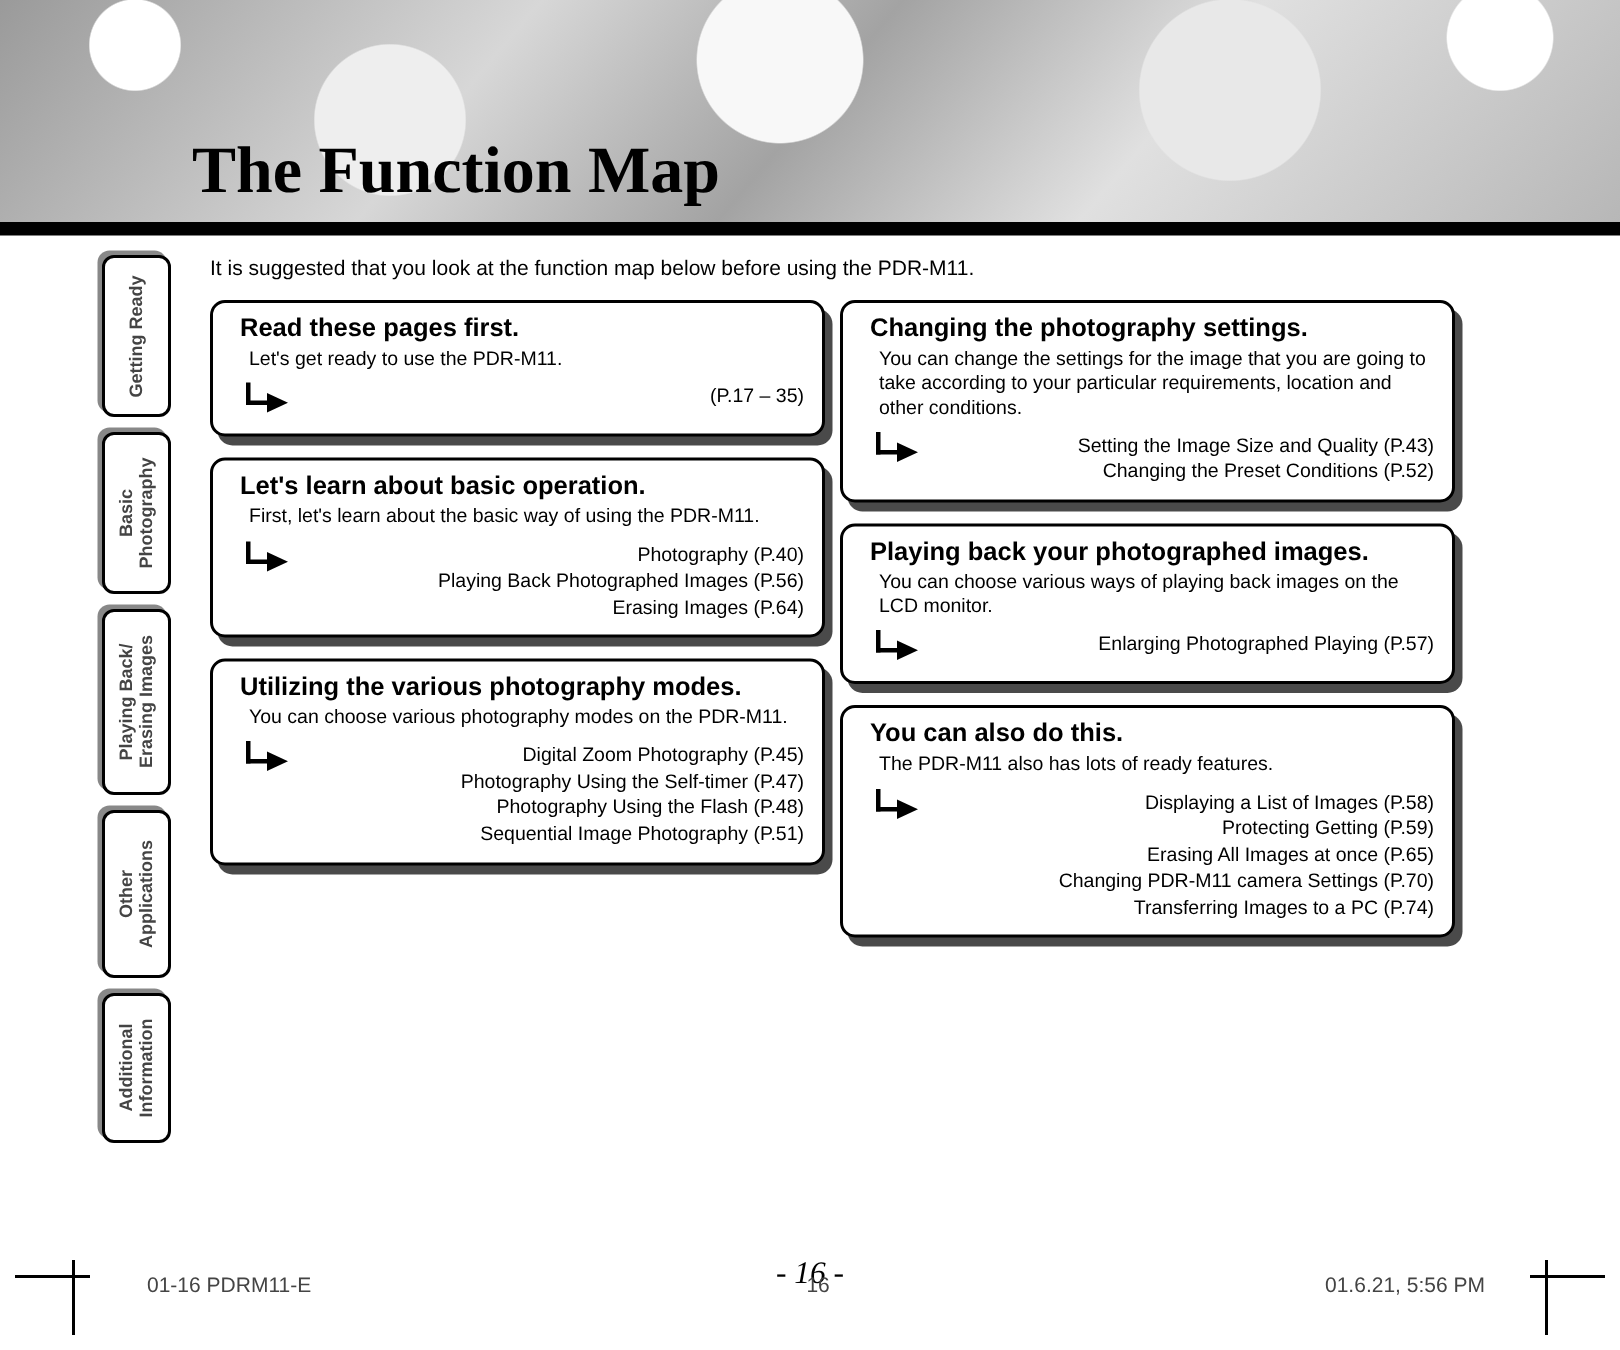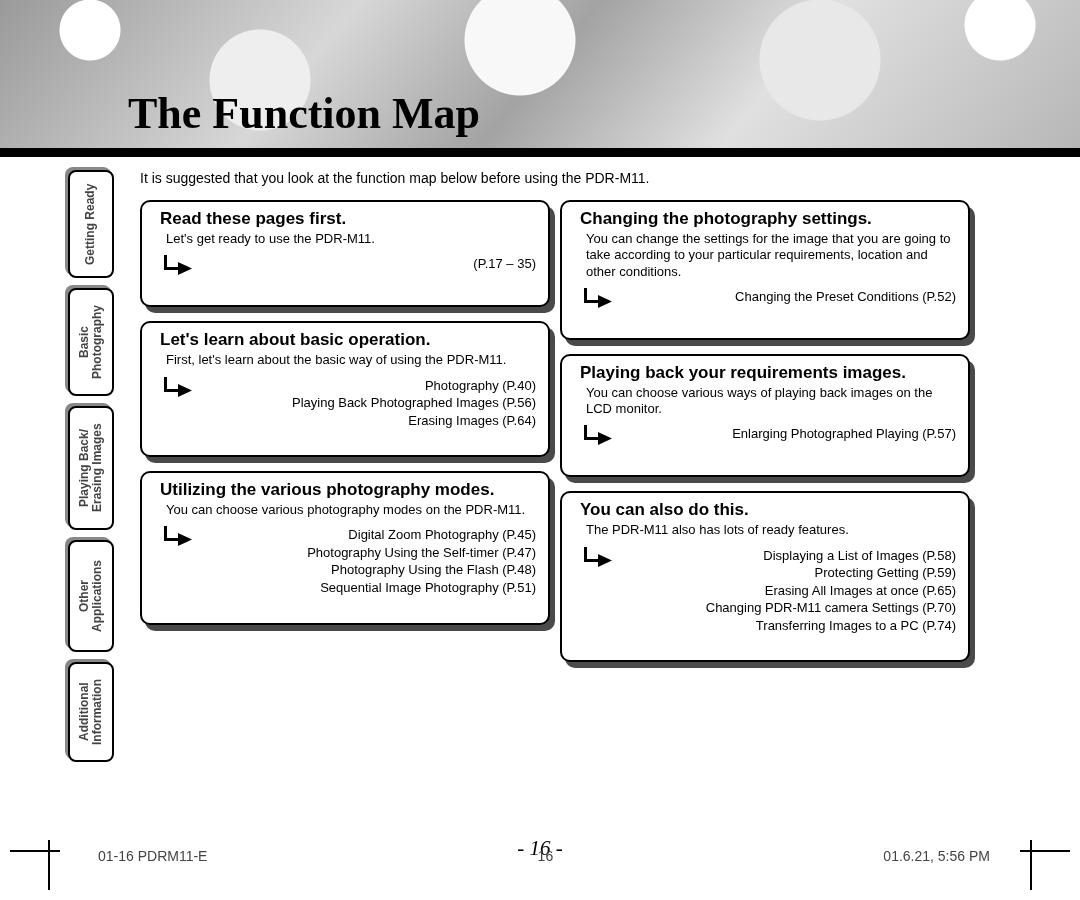--- a/index.html
+++ b/index.html
@@ -54,21 +54,21 @@
   
   .intro { position: absolute; left: 140px; top: 170px; font-size: 14px; }
 
   
   .col { position: absolute; top: 200px; width: 410px; }
   .col.left { left: 140px; }
   .col.right { left: 560px; }
 
   .module {
     border: 2px solid #000; border-radius: 10px;
-    padding: 7px 12px 26px 18px;
+    padding: 7px 12px 10px 18px;
     margin-bottom: 14px;
     box-shadow: 5px 6px 0 #4a4a4a;
     background: #fff;
     position: relative;
   }
   .module h3 { font-size: 17px; font-weight: 900; margin-bottom: 2px; }
   .module .desc { font-size: 13px; line-height: 1.25; margin-left: 6px; }
   .module .refs { font-size: 13px; text-align: right; line-height: 1.35; margin-top: 4px; }
   .module .row { display: flex; align-items: flex-start; gap: 12px; margin-top: 4px; }
   .module .row .refs { flex: 1; }
@@ -185,26 +185,27 @@
         <div class="desc">You can change the settings for the image that you are going to take according to your particular requirements, location and other conditions.</div>
         <div class="row">
           <div class="arrow-icon"><svg viewBox="0 0 34 26">
               <g fill="#000">
     <rect x="4" y="2" width="3" height="15"></rect>
     <rect x="4" y="14" width="14" height="3"></rect>
     <polygon points="18,9 32,15.5 18,22"></polygon>
   </g>
             </svg></div>
           <div class="refs">
+            <div>Setting the Image Size and Quality (P.43)</div>
             <div>Changing the Preset Conditions (P.52)</div>
           </div>
         </div>
       </div>
       <div class="module">
-        <h3>Playing back your requirements images.</h3>
+        <h3>Playing back your photographed images.</h3>
         <div class="desc">You can choose various ways of playing back images on the LCD monitor.</div>
         <div class="row">
           <div class="arrow-icon"><svg viewBox="0 0 34 26">
               <g fill="#000">
     <rect x="4" y="2" width="3" height="15"></rect>
     <rect x="4" y="14" width="14" height="3"></rect>
     <polygon points="18,9 32,15.5 18,22"></polygon>
   </g>
             </svg></div>
           <div class="refs">

